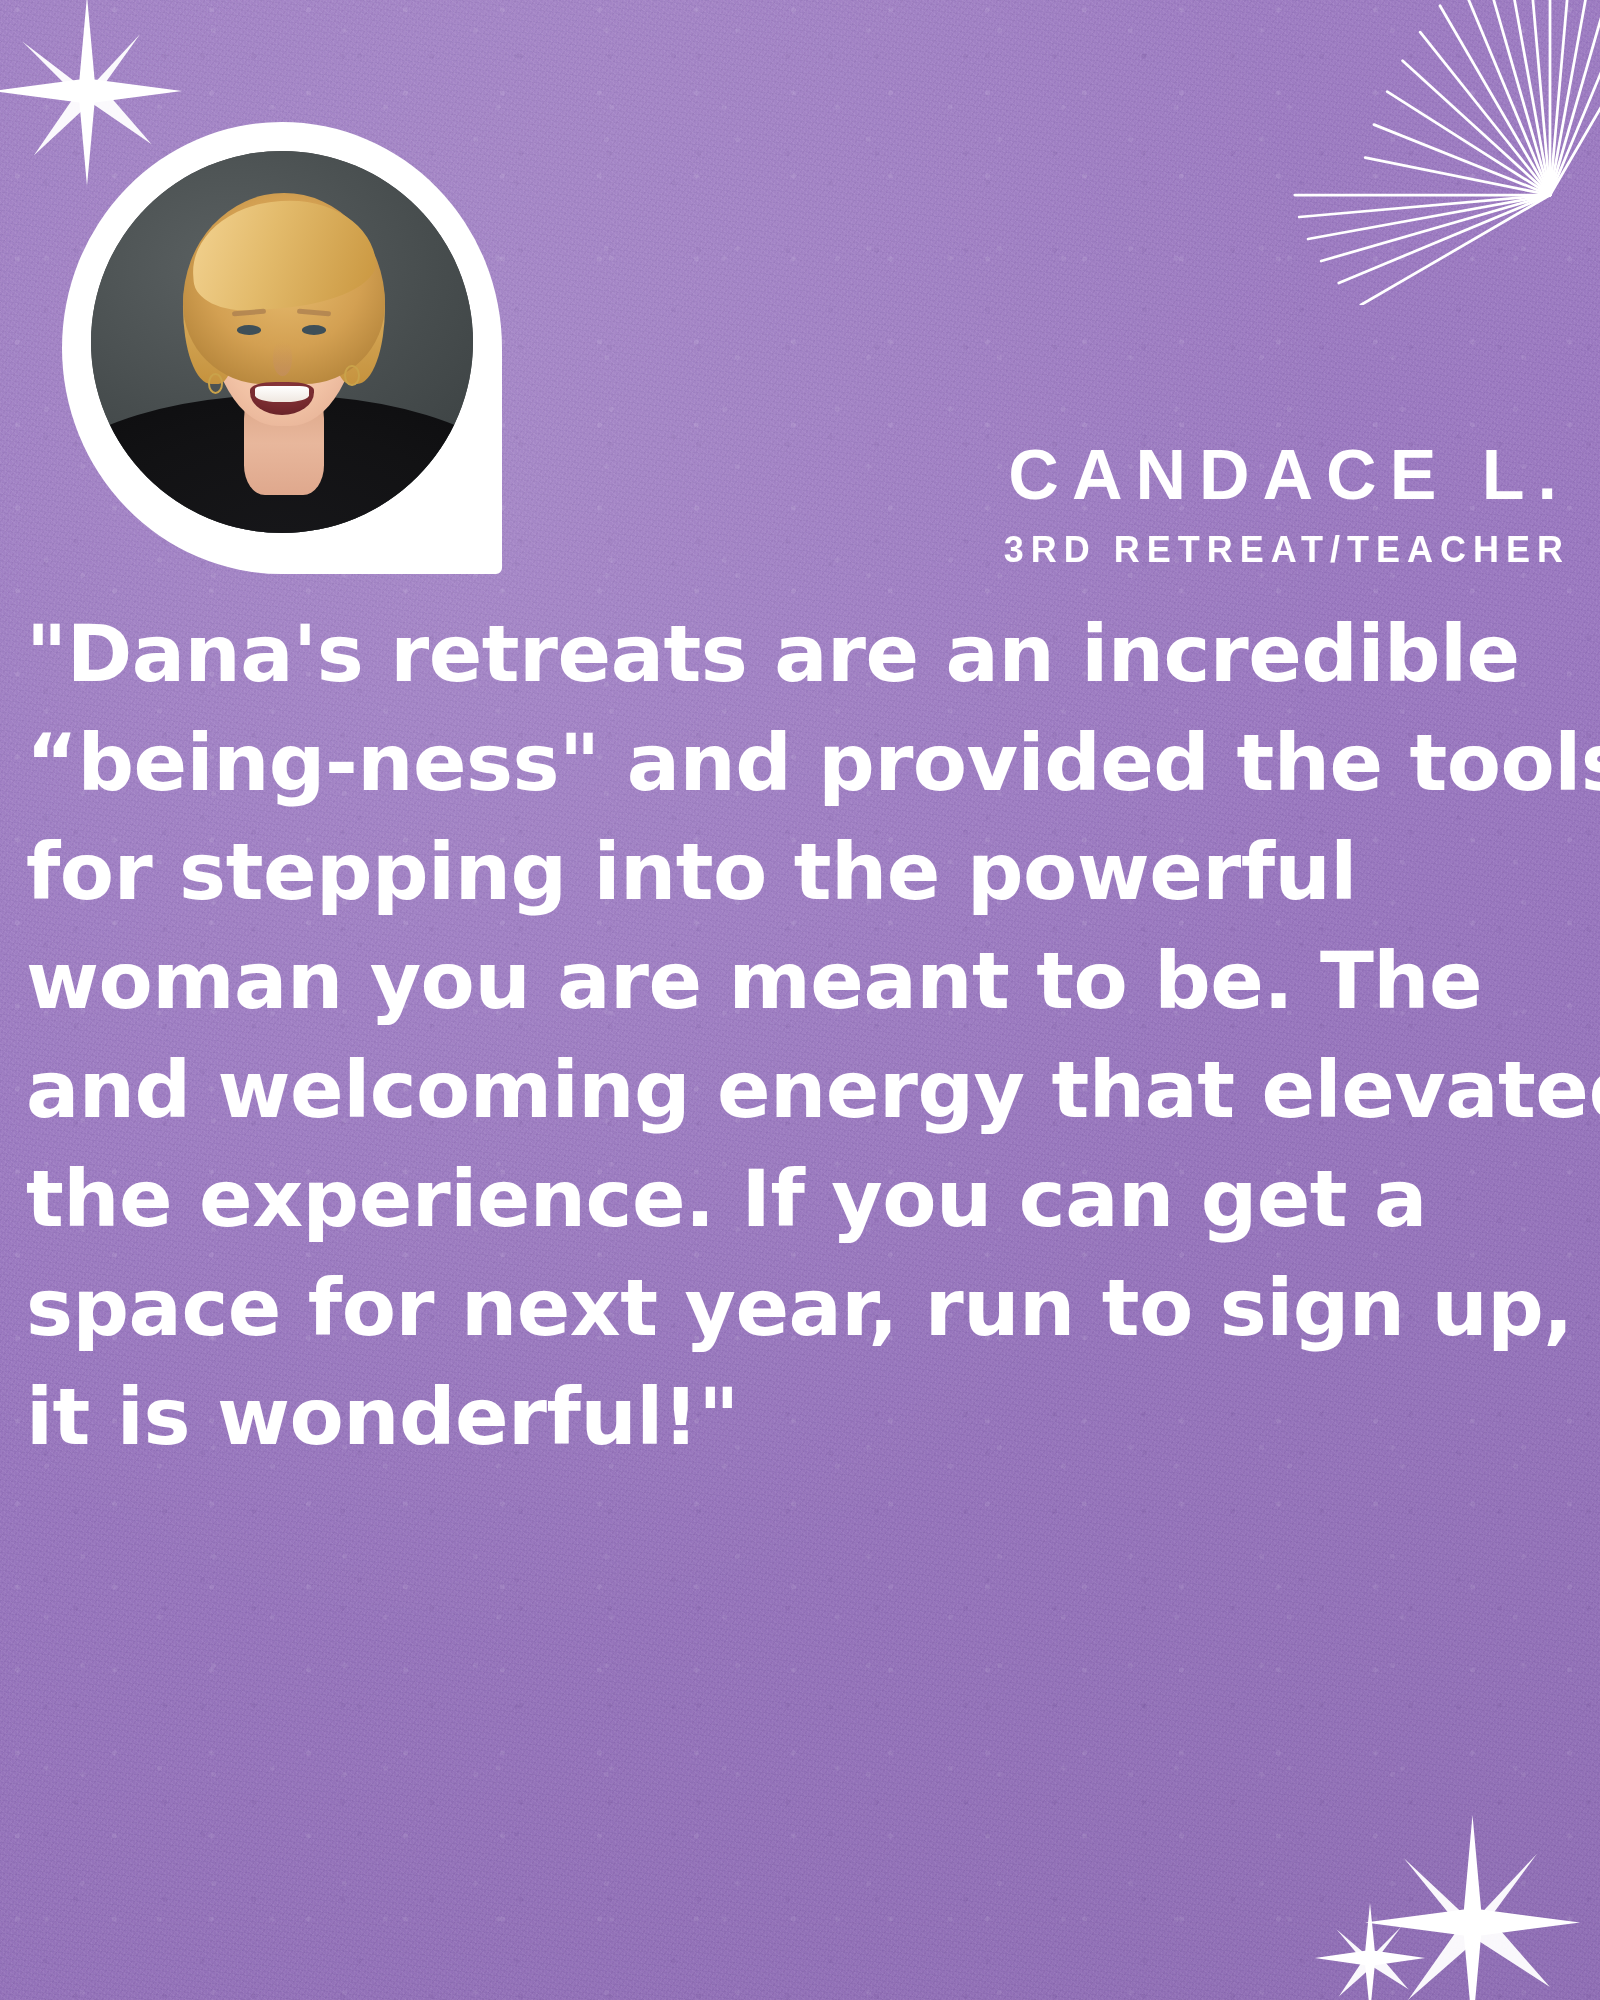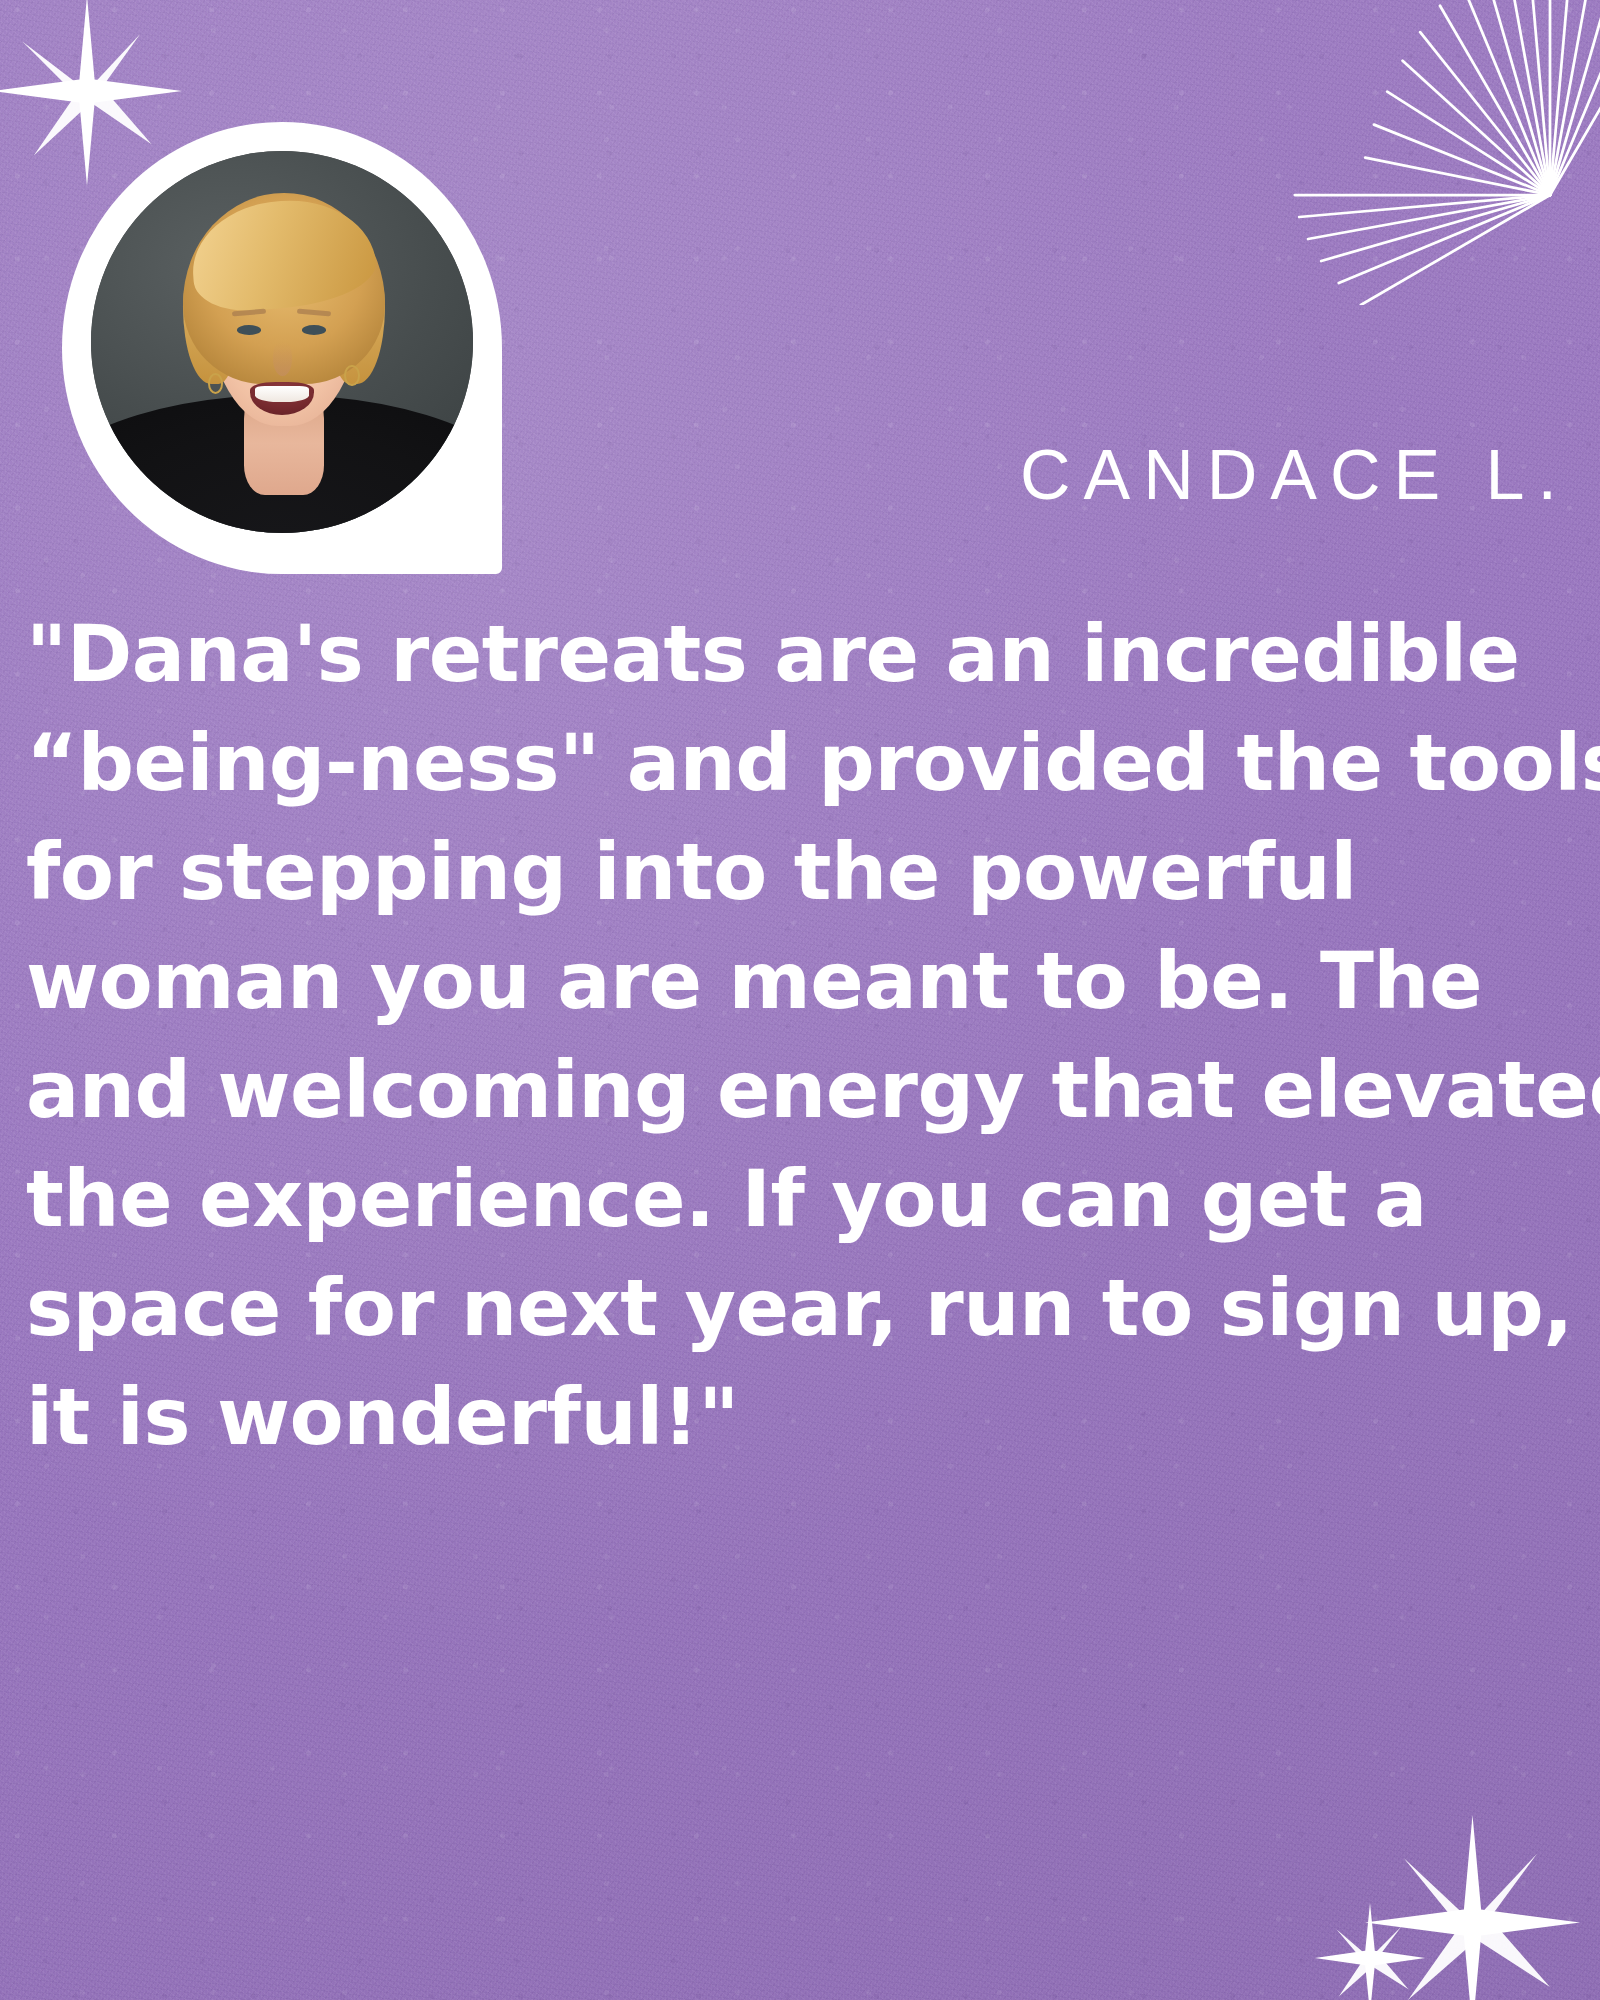--- a/index.html
+++ b/index.html
@@ -133,21 +133,21 @@
   .earring-r{right:29.5%;top:56%;}
 
   
   .ident{
     position:absolute;left:560px;top:440px;width:1010px;
     text-align:right;
   }
   .ident-name{
     color:#ffffff;
     font-size:70px;
-    font-weight:normal;
+    font-weight:bold;
     letter-spacing:13px;
     line-height:1.0;
     white-space:nowrap;
     margin:0;
   }
   .ident-role{
     color:#ffffff;
     font-size:36px;
     font-weight:bold;
     letter-spacing:7px;
@@ -240,20 +240,21 @@
       <div class="nose"></div>
       <div class="mouth"></div>
       <div class="teeth"></div>
       <div class="earring earring-l"></div>
       <div class="earring earring-r"></div>
     </div>
   </div>
 
   <div class="ident">
     <div class="ident-name">CANDACE L.</div>
+    <div class="ident-role">3RD RETREAT/TEACHER</div>
   </div>
 
   <div class="quote">
     <div class="quote-line">"Dana's retreats are an incredible</div>
     <div class="quote-line">“being-ness" and provided the tools</div>
     <div class="quote-line">for stepping into the powerful</div>
     <div class="quote-line">woman you are meant to be. The</div>
     <div class="quote-line">and welcoming energy that elevated</div>
     <div class="quote-line">the experience. If you can get a</div>
     <div class="quote-line">space for next year, run to sign up,</div>

